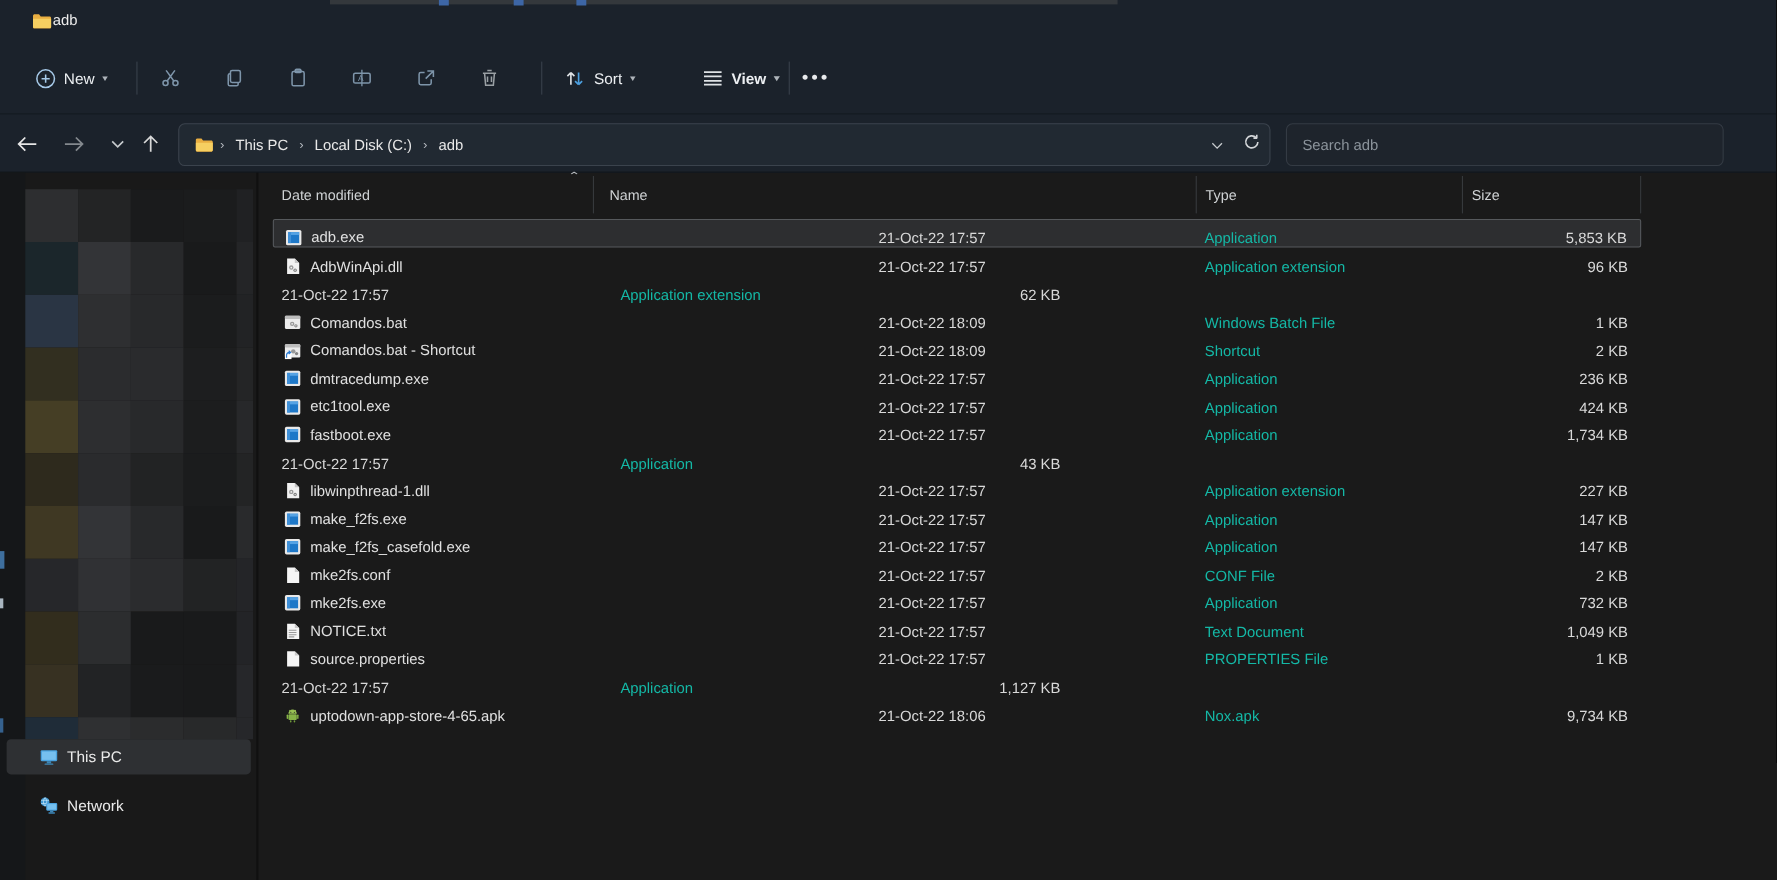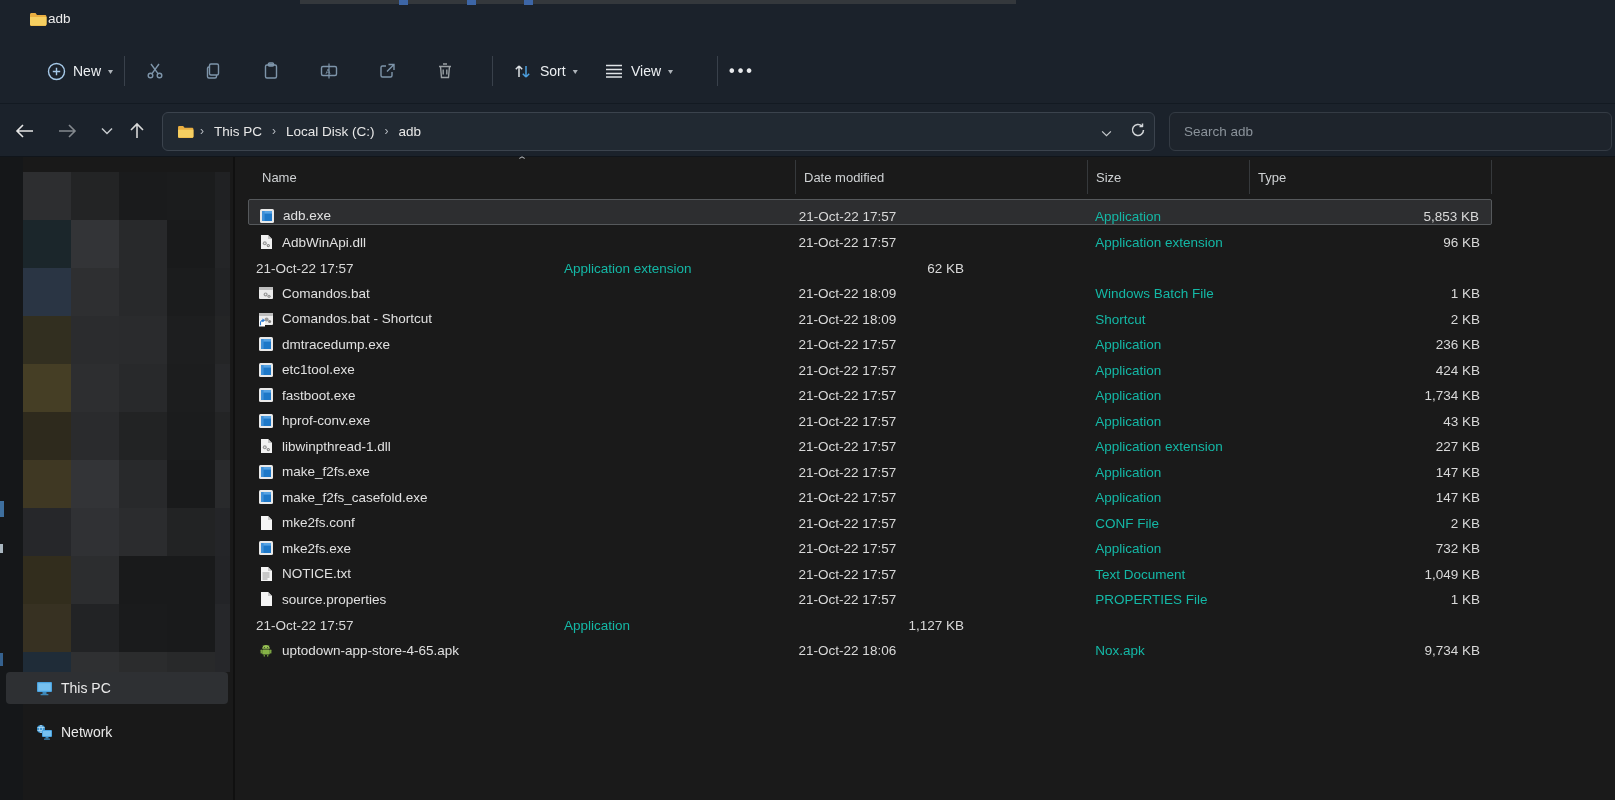--- a/index.html
+++ b/index.html
@@ -24,21 +24,21 @@
   .tdiv{position:absolute;top:56px;width:1px;height:30px;background:#39414b;}
   .dots{letter-spacing:3px;font-size:16px;color:#e8eaec;font-weight:bold;}
 
   
   .navbtn{position:absolute;top:112px;width:34px;height:38px;display:flex;align-items:center;justify-content:center;}
   .addressbar{position:absolute;left:162px;top:112px;width:993px;height:39px;background:#212932;
               border:1px solid #3b434d;border-radius:6px;box-sizing:border-box;display:flex;align-items:center;}
   .crumb{font-size:13.5px;color:#e8e8e8;padding:0 4px;white-space:nowrap;}
   .crumb-sep{color:#b5bac0;font-size:12px;padding:0 6px;transform:translateY(-1px);}
   .addr-right{position:absolute;right:8px;top:0;height:37px;display:flex;align-items:center;gap:18px;}
-  .searchbox{position:absolute;left:1169px;top:112px;width:443px;height:39px;background:#1e242c;
+  .searchbox{position:absolute;left:1169px;top:112px;width:398px;height:39px;background:#1e242c;
              border:1px solid #343b44;border-radius:6px;box-sizing:border-box;}
   .searchbox input{width:100%;height:100%;background:transparent;border:none;outline:none;
              font-family:"Liberation Sans",sans-serif;font-size:13.5px;color:#d6d6d6;padding:0 14px;box-sizing:border-box;}
   .searchbox input::placeholder{color:#8b939b;}
 
   
   .sidebar{position:absolute;left:0;top:157px;width:233px;height:643px;background:#191919;}
   .side-leftcol{position:absolute;left:0;top:0;width:23px;height:643px;background:#151719;}
   .side-div{position:absolute;left:233px;top:157px;width:2px;height:643px;background:#101010;}
   .mosaic-block{position:absolute;}
@@ -80,21 +80,21 @@
   <div class="titlebar">
     <span class="abs" style="left:29px;top:12px;">
       <svg width="18" height="15" viewBox="0 0 18 15">
           <path d="M1 2.5c0-1 .7-1.5 1.5-1.5h4l1.5 2H16c.8 0 1.5.6 1.5 1.5v8c0 .9-.7 1.5-1.5 1.5H2.5c-.9 0-1.5-.6-1.5-1.5z" fill="#e9ae41"></path>
           <path d="M1 5h16.5v7c0 .9-.7 1.5-1.5 1.5H2.5c-.9 0-1.5-.6-1.5-1.5z" fill="#f6cf61"></path>
         </svg>
     </span>
     <span class="title-text">adb</span>
   </div>
 
-  <div class="tbtn" style="left:37px;padding:0 10px;text-align:center;">
+  <div class="tbtn" style="left:22px;padding:0 10px;text-align:center;">
     <span>
       <svg width="19" height="19" viewBox="0 0 19 19" fill="none" stroke="#a6c9e8" stroke-width="1.4">
           <circle cx="9.5" cy="9.5" r="8"></circle>
           <path d="M9.5 5.8v7.4M5.8 9.5h7.4"></path>
         </svg>
     </span>
     <span class="tlabel">New</span>
     <span class="tchev">▾</span>
   </div>
   <div class="tdiv" style="left:124px;"></div>
@@ -154,21 +154,21 @@
   <div class="tbtn" style="left:504px;padding:0 8px;">
     <span>
       <svg width="21" height="19" viewBox="0 0 21 19" fill="none" stroke-width="1.5">
           <path d="M7 15V4M7 4L3.8 7.2M7 4l3.2 3.2" stroke="#dfe3e6"></path>
           <path d="M14 4v11M14 15l-3.2-3.2M14 15l3.2-3.2" stroke="#4ca0e0"></path>
         </svg>
     </span>
     <span class="tlabel">Sort</span>
     <span class="tchev">▾</span>
   </div>
-  <div class="tbtn" style="left:596px;padding:0 8px;">
+  <div class="tbtn" style="left:630px;padding:0 8px;font-weight:bold;">
     <span>
       <svg width="20" height="16" viewBox="0 0 20 16" stroke="#dfe3e6" stroke-width="1.6">
           <path d="M2 2.5h16M2 6.5h16M2 10.5h16M2 14h16"></path>
         </svg>
     </span>
     <span class="tlabel">View</span>
     <span class="tchev">▾</span>
   </div>
   <div class="tdiv" style="left:717px;"></div>
   <div class="tbtn" style="left:722px;width:40px;justify-content:center;">
@@ -313,31 +313,31 @@
             <rect x="8" y="14.5" width="6" height="1.2" rx=".5" fill="#3d87b8"></rect>
           </svg>
       </span>
       <span class="side-label">Network</span>
     </div>
   </div>
   <div class="side-div"></div>
 
   <div class="sort-caret">⌃</div>
   <div class="fheader">
+    <div class="hcell date">
+        <span>Date modified</span>
+      </div>
     <div class="hcell name">
         <span>Name</span>
       </div>
-    <div class="hcell date">
-        <span>Date modified</span>
+    <div class="hcell type">
+        <span>Type</span>
       </div>
     <div class="hcell size">
         <span>Size</span>
-      </div>
-    <div class="hcell type">
-        <span>Type</span>
       </div>
   </div>
 
   <div class="flist" id="file-list">
       <div class="frow sel">
         <div class="c name">
           <span class="ficon">
             <svg width="16" height="16" viewBox="0 0 16 16">
               <rect x="1" y="1" width="14" height="14" rx="1.5" fill="#e9e9e9"></rect>
               <rect x="3" y="3" width="10" height="10" fill="#1e78c8"></rect>
@@ -452,31 +452,20 @@
               <rect x="3" y="3" width="2.6" height="10" fill="#3f90d8"></rect>
             </svg>
           </span>
           <span>fastboot.exe</span>
         </div>
         <div class="c date">21-Oct-22 17:57</div>
         <div class="c type">Application</div>
         <div class="c size">1,734 KB</div>
       </div>
       <div class="frow">
-        <div class="c name">
-          <span class="ficon">
-            <svg width="16" height="16" viewBox="0 0 16 16">
-              <rect x="1" y="1" width="14" height="14" rx="1.5" fill="#e9e9e9"></rect>
-              <rect x="3" y="3" width="10" height="10" fill="#1e78c8"></rect>
-              <rect x="3" y="3" width="10" height="2.6" fill="#56a3e4"></rect>
-              <rect x="3" y="3" width="2.6" height="10" fill="#3f90d8"></rect>
-            </svg>
-          </span>
-          <span>hprof-conv.exe</span>
-        </div>
         <div class="c date">21-Oct-22 17:57</div>
         <div class="c type">Application</div>
         <div class="c size">43 KB</div>
       </div>
       <div class="frow">
         <div class="c name">
           <span class="ficon">
             <svg width="16" height="16" viewBox="0 0 16 16">
               <path d="M3 1h7l4 4v10H3z" fill="#f1f1f1"></path>
               <path d="M10 1l4 4h-4z" fill="#c4c4c4"></path>

